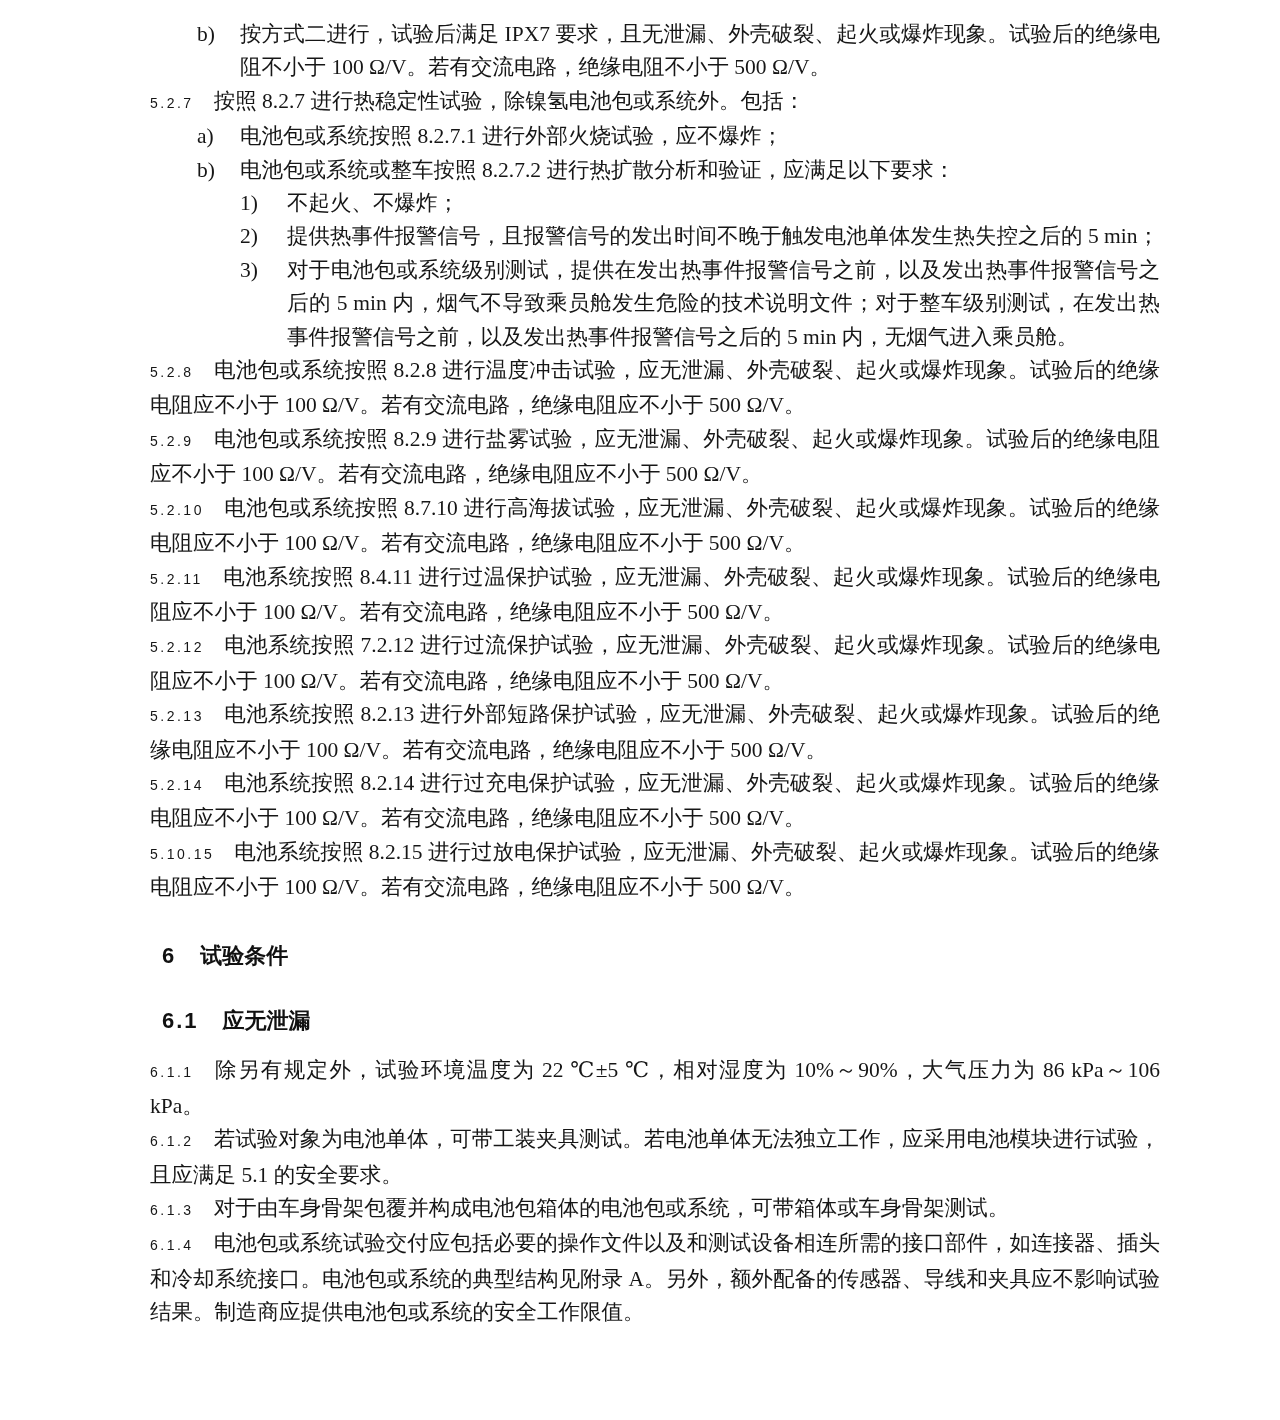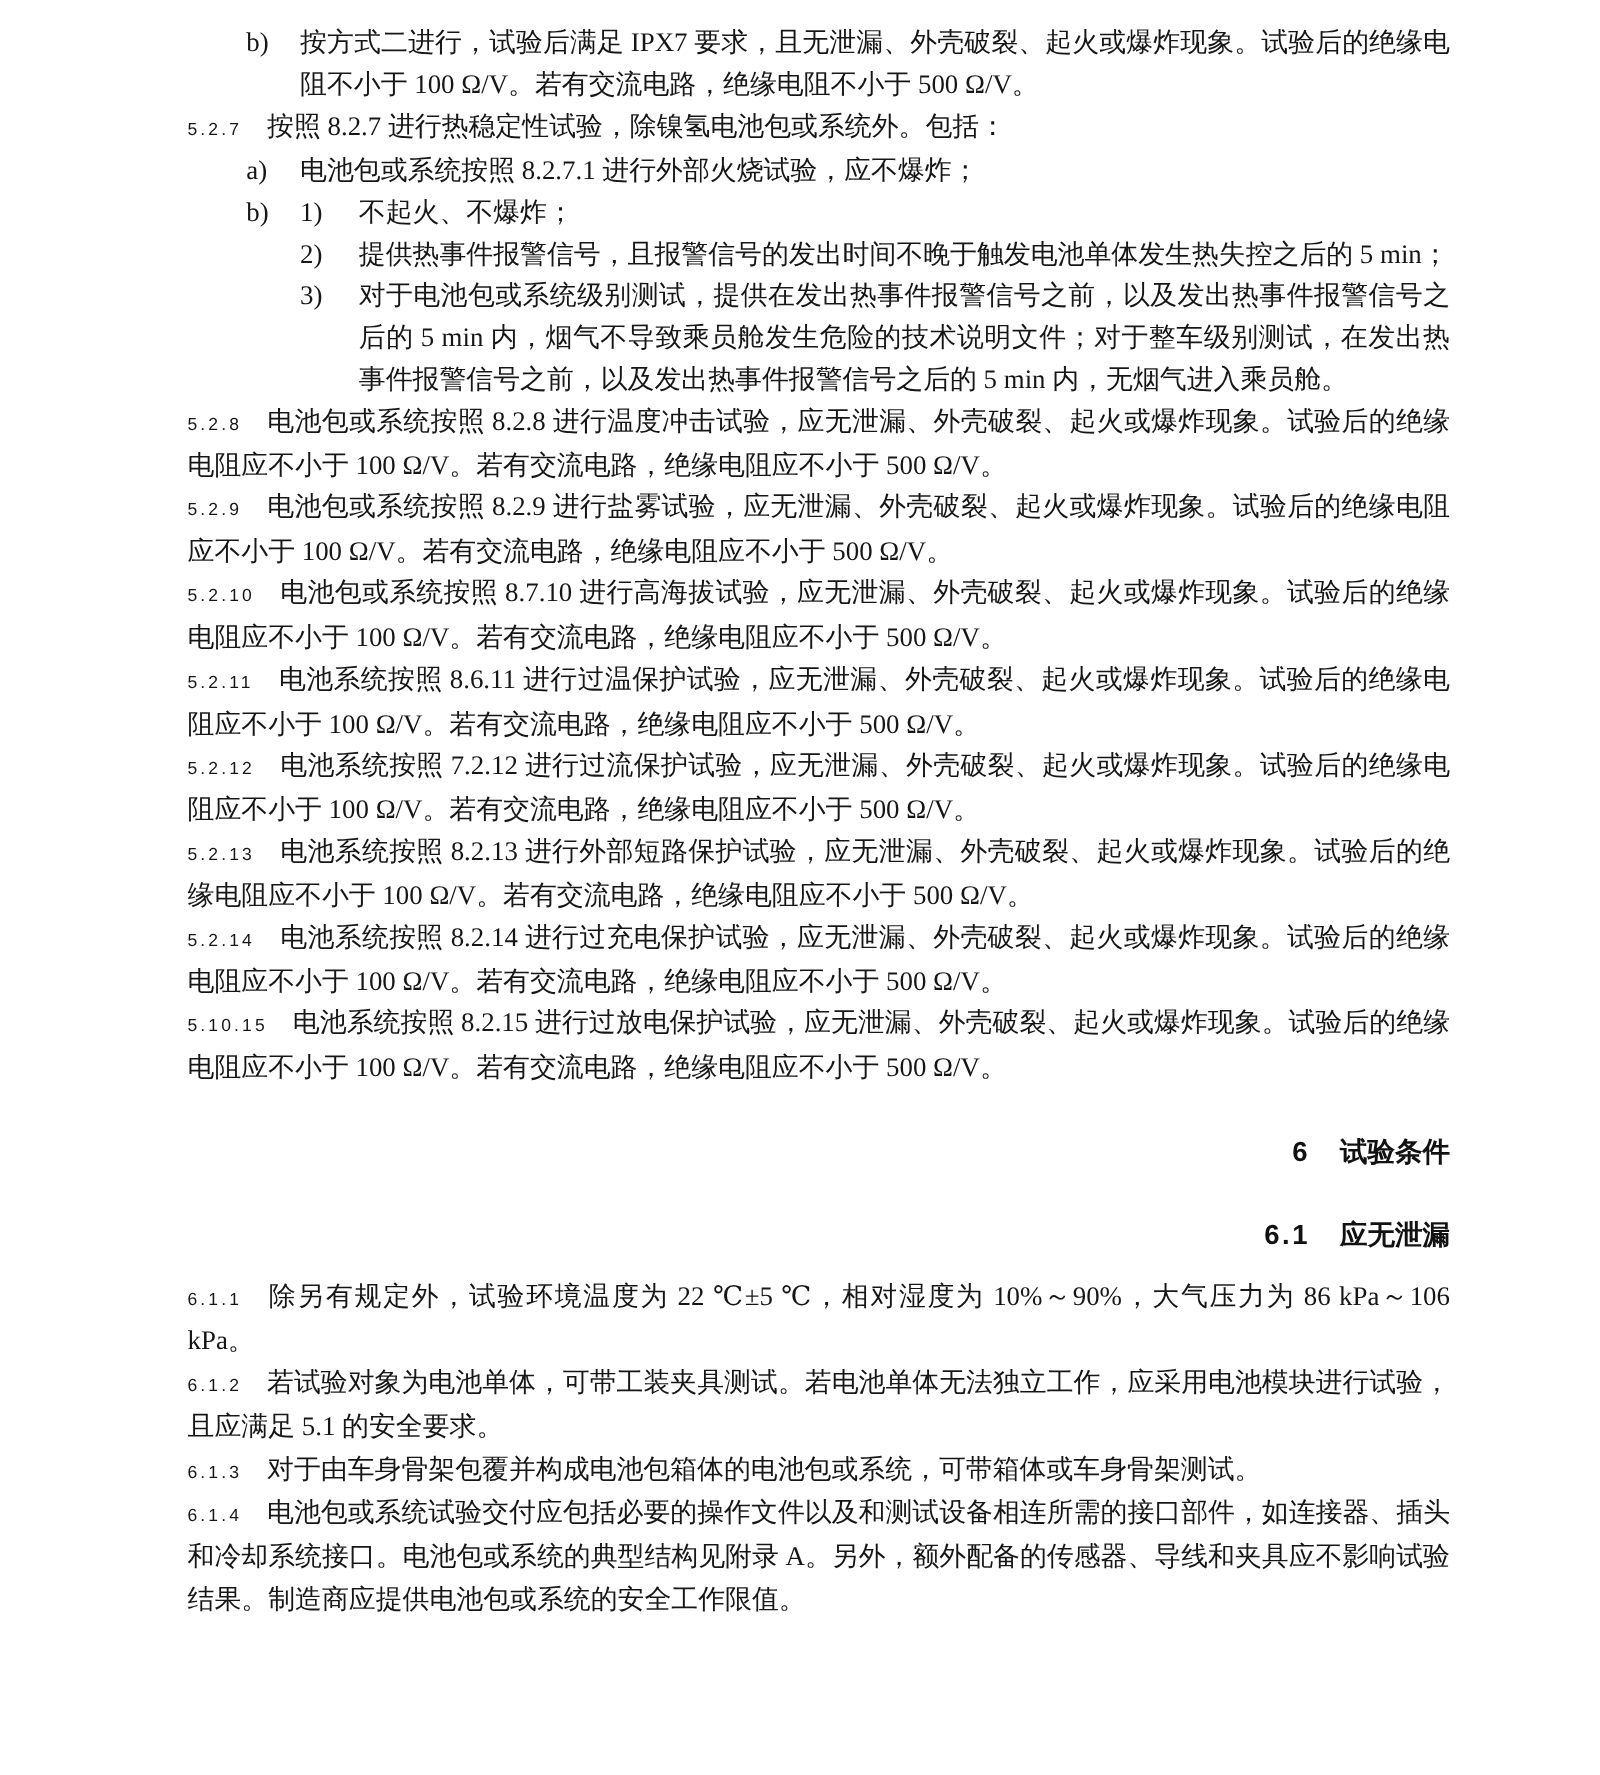--- a/index.html
+++ b/index.html
@@ -36,59 +36,59 @@
   }
   
   .li { position: relative; }
   .l1 { padding-left: 90px; }
   .l1 > .marker { position: absolute; left: 47px; }
   
   .l2 { padding-left: 137px; }
   .l2 > .marker { position: absolute; left: 90px; }
 
   .heading {
-    margin: 0;
+    margin: 12px;
     font-family: "Liberation Sans", "DejaVu Sans", sans-serif;
     font-weight: bold;
     font-size: 22px;
     line-height: 33.4px;
     color: #111111;
-    text-align: right;
+    text-align: left;
   }
   .heading .hnum { margin-right: 24px; letter-spacing: 2px; }
   .h-chapter { margin-top: 34px; }
   .h-section { margin-top: 32px; }
   .after-heading { margin-top: 17px; }
 </style>
 </head>
 <body>
 
 <div class="page">
 
   <p class="li l1"><span class="marker">b)</span><span>按方式二进行，试验后满足 IPX7 要求，且无泄漏、外壳破裂、起火或爆炸现象。试验后的绝缘电阻不小于 100 Ω/V。若有交流电路，绝缘电阻不小于 500 Ω/V。</span></p>
 
   <p class="clause"><span class="cnum">5.2.7</span><span>按照 8.2.7 进行热稳定性试验，除镍氢电池包或系统外。包括：</span></p>
 
   <p class="li l1"><span class="marker">a)</span><span>电池包或系统按照 8.2.7.1 进行外部火烧试验，应不爆炸；</span></p>
 
-  <p class="li l1"><span class="marker">b)</span></p>
+  <p class="li l1"><span class="marker">b)</span><span>电池包或系统或整车按照 8.2.7.2 进行热扩散分析和验证，应满足以下要求：</span></p>
 
   <p class="li l2"><span class="marker">1)</span><span>不起火、不爆炸；</span></p>
 
   <p class="li l2"><span class="marker">2)</span><span>提供热事件报警信号，且报警信号的发出时间不晚于触发电池单体发生热失控之后的 5 min；</span></p>
 
   <p class="li l2"><span class="marker">3)</span><span>对于电池包或系统级别测试，提供在发出热事件报警信号之前，以及发出热事件报警信号之后的 5 min 内，烟气不导致乘员舱发生危险的技术说明文件；对于整车级别测试，在发出热事件报警信号之前，以及发出热事件报警信号之后的 5 min 内，无烟气进入乘员舱。</span></p>
 
   <p class="clause"><span class="cnum">5.2.8</span><span>电池包或系统按照 8.2.8 进行温度冲击试验，应无泄漏、外壳破裂、起火或爆炸现象。试验后的绝缘电阻应不小于 100 Ω/V。若有交流电路，绝缘电阻应不小于 500 Ω/V。</span></p>
 
   <p class="clause"><span class="cnum">5.2.9</span><span>电池包或系统按照 8.2.9 进行盐雾试验，应无泄漏、外壳破裂、起火或爆炸现象。试验后的绝缘电阻应不小于 100 Ω/V。若有交流电路，绝缘电阻应不小于 500 Ω/V。</span></p>
 
   <p class="clause"><span class="cnum">5.2.10</span><span>电池包或系统按照 8.7.10 进行高海拔试验，应无泄漏、外壳破裂、起火或爆炸现象。试验后的绝缘电阻应不小于 100 Ω/V。若有交流电路，绝缘电阻应不小于 500 Ω/V。</span></p>
 
-  <p class="clause"><span class="cnum">5.2.11</span><span>电池系统按照 8.6.11 进行过温保护试验，应无泄漏、外壳破裂、起火或爆炸现象。试验后的绝缘电阻应不小于 100 Ω/V。若有交流电路，绝缘电阻应不小于 500 Ω/V。</span></p>
+  <p class="clause"><span class="cnum">5.2.11</span><span>电池系统按照 8.4.11 进行过温保护试验，应无泄漏、外壳破裂、起火或爆炸现象。试验后的绝缘电阻应不小于 100 Ω/V。若有交流电路，绝缘电阻应不小于 500 Ω/V。</span></p>
 
   <p class="clause"><span class="cnum">5.2.12</span><span>电池系统按照 7.2.12 进行过流保护试验，应无泄漏、外壳破裂、起火或爆炸现象。试验后的绝缘电阻应不小于 100 Ω/V。若有交流电路，绝缘电阻应不小于 500 Ω/V。</span></p>
 
   <p class="clause"><span class="cnum">5.2.13</span><span>电池系统按照 8.2.13 进行外部短路保护试验，应无泄漏、外壳破裂、起火或爆炸现象。试验后的绝缘电阻应不小于 100 Ω/V。若有交流电路，绝缘电阻应不小于 500 Ω/V。</span></p>
 
   <p class="clause"><span class="cnum">5.2.14</span><span>电池系统按照 8.2.14 进行过充电保护试验，应无泄漏、外壳破裂、起火或爆炸现象。试验后的绝缘电阻应不小于 100 Ω/V。若有交流电路，绝缘电阻应不小于 500 Ω/V。</span></p>
 
   <p class="clause"><span class="cnum">5.10.15</span><span>电池系统按照 8.2.15 进行过放电保护试验，应无泄漏、外壳破裂、起火或爆炸现象。试验后的绝缘电阻应不小于 100 Ω/V。若有交流电路，绝缘电阻应不小于 500 Ω/V。</span></p>
 
 

